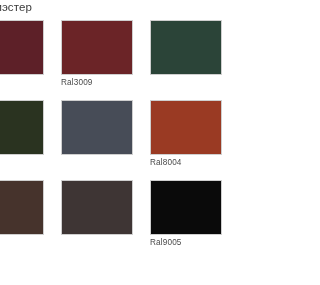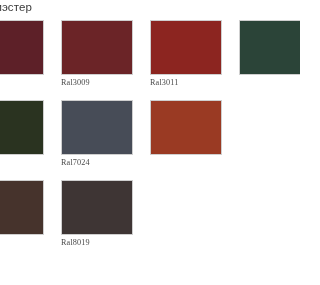--- a/index.html
+++ b/index.html
@@ -37,21 +37,20 @@
   .swatch-row {
     display: flex;
     flex-direction: row;
     height: 80px;
   }
 
   .swatch-cell {
     width: 89px;
     box-sizing: border-box;
     padding-right: 17px;
-    font-family: Liberation Serif, serif;
   }
 
   .swatch-chip {
     width: 72px;
     height: 55px;
     box-sizing: border-box;
     border: 1px solid #cfcfcf;
   }
 
   .swatch-label {
@@ -76,47 +75,46 @@
     <div class="swatch-row">
       <div class="swatch-cell">
         <div class="swatch-chip" style="background: rgb(93, 32, 40);"></div>
         <div class="swatch-label"></div>
       </div>
       <div class="swatch-cell">
         <div class="swatch-chip" style="background: rgb(107, 36, 39);"></div>
         <div class="swatch-label">Ral3009</div>
       </div>
       <div class="swatch-cell">
-        <div class="swatch-chip" style="background: rgb(140, 37, 32);"></div>
-        <div class="swatch-label">Ral3011</div>
-      </div>
-      <div class="swatch-cell">
         <div class="swatch-chip" style="background: rgb(43, 68, 56);"></div>
       </div>
     </div>
     <div class="swatch-row">
       <div class="swatch-cell">
         <div class="swatch-chip" style="background: rgb(42, 51, 32);"></div>
         <div class="swatch-label"></div>
       </div>
       <div class="swatch-cell">
         <div class="swatch-chip" style="background: rgb(71, 76, 87);"></div>
-        <div class="swatch-label">Ral7024</div>
       </div>
       <div class="swatch-cell">
         <div class="swatch-chip" style="background: rgb(154, 58, 35);"></div>
+        <div class="swatch-label">Ral8004</div>
       </div>
     </div>
     <div class="swatch-row">
       <div class="swatch-cell">
         <div class="swatch-chip" style="background: rgb(70, 51, 44);"></div>
         <div class="swatch-label"></div>
       </div>
       <div class="swatch-cell">
         <div class="swatch-chip" style="background: rgb(62, 53, 52);"></div>
-        <div class="swatch-label">Ral8019</div>
+      </div>
+      <div class="swatch-cell">
+        <div class="swatch-chip" style="background: rgb(10, 10, 10);"></div>
+        <div class="swatch-label">Ral9005</div>
       </div>
       <div class="swatch-cell is-empty">
         <div class="swatch-chip"></div>
         <div class="swatch-label"></div>
       </div>
     </div>
   </div>
 
 </body></html>

